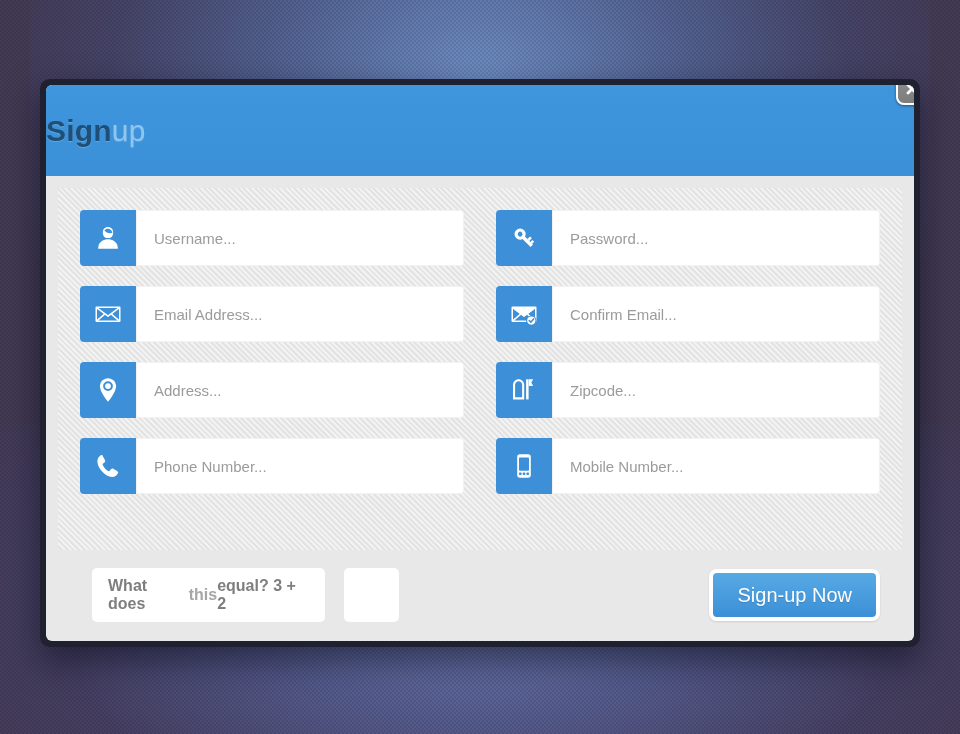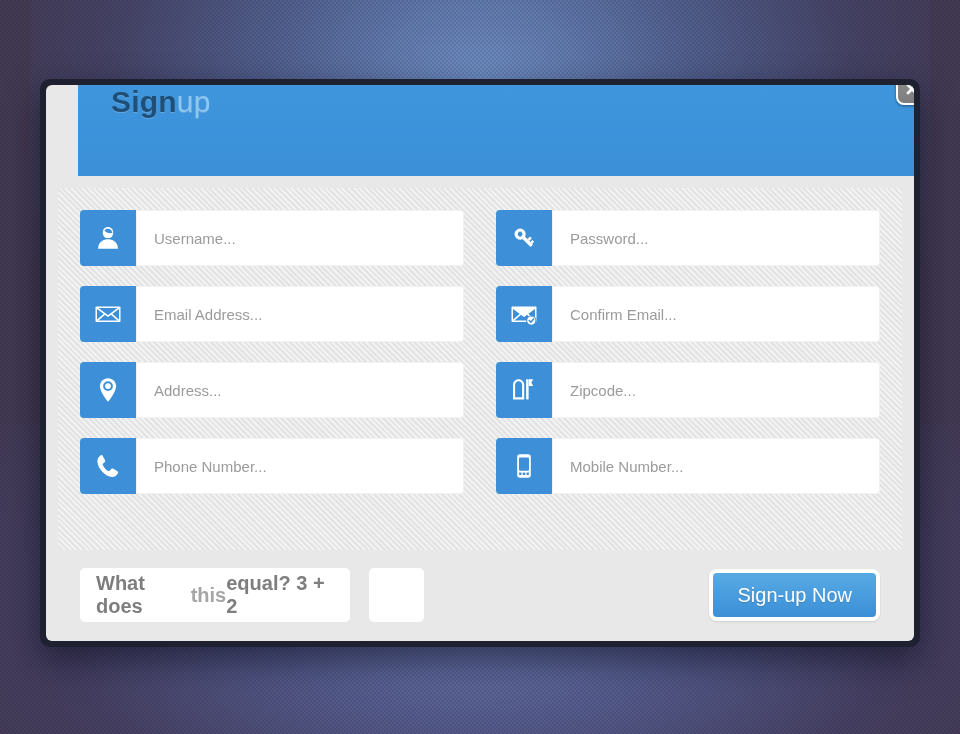--- a/index.html
+++ b/index.html
@@ -80,23 +80,21 @@
     border-radius: 6px;
     overflow: hidden;
     background: #e8e8e8;
   }
 
   
   #dialog-header {
     height: 91px;
     background: linear-gradient(to bottom, #3f96dd 0%, #3b90d8 100%);
     display: flex;
-    align-items: flex-start;
-    padding-left: 33px;
-    margin-left: 32px;
+    align-items: center;
   }
   #dialog-title {
     font-size: 30px;
     color: #9fd0f2;
     letter-spacing: 0.2px;
     text-shadow: 0 1px 0 rgba(255,255,255,0.18);
   }
   #dialog-title .t-strong {
     font-weight: bold;
     color: #1f4f77;
@@ -177,29 +175,30 @@
   .field-input::placeholder { color: #9b9b9b; opacity: 1; }
 
   
   #dialog-footer {
     display: flex;
     align-items: center;
     height: 90px;
     padding: 0 34px 0 34px;
   }
   #captcha-question {
-    width: 270px;
+    width: 233px;
     height: 54px;
     background: #ffffff;
     border-radius: 5px;
     display: flex;
     align-items: center;
     padding: 0 16px;
-    font-size: 20px;
+    font-size: 16px;
     color: #8d8d8d;
+    margin-left: 12px;
   }
   #captcha-question .q-strong { font-weight: bold; color: #7e7e7e; }
   #captcha-question .q-light  { font-weight: bold; color: #a6a6a6; }
   #captcha-answer {
     width: 55px;
     height: 54px;
     margin-left: 19px;
     background: #ffffff;
     border: none;
     outline: none;

